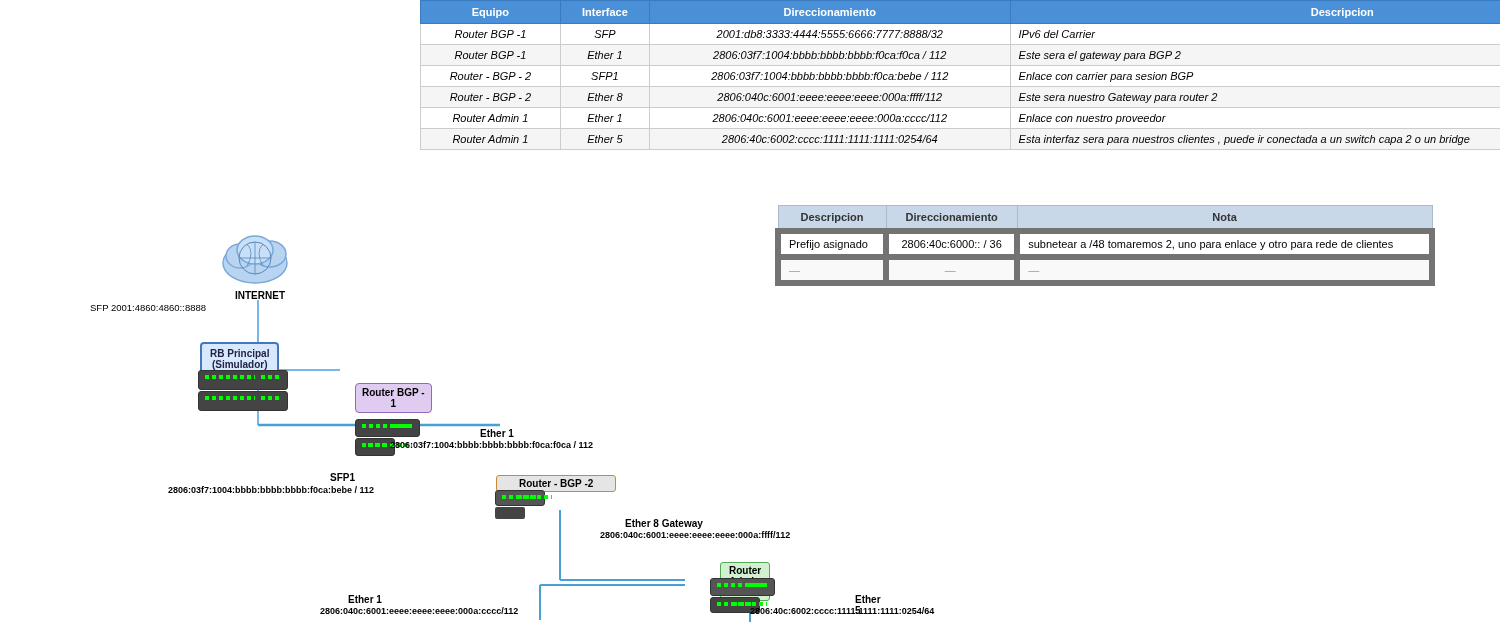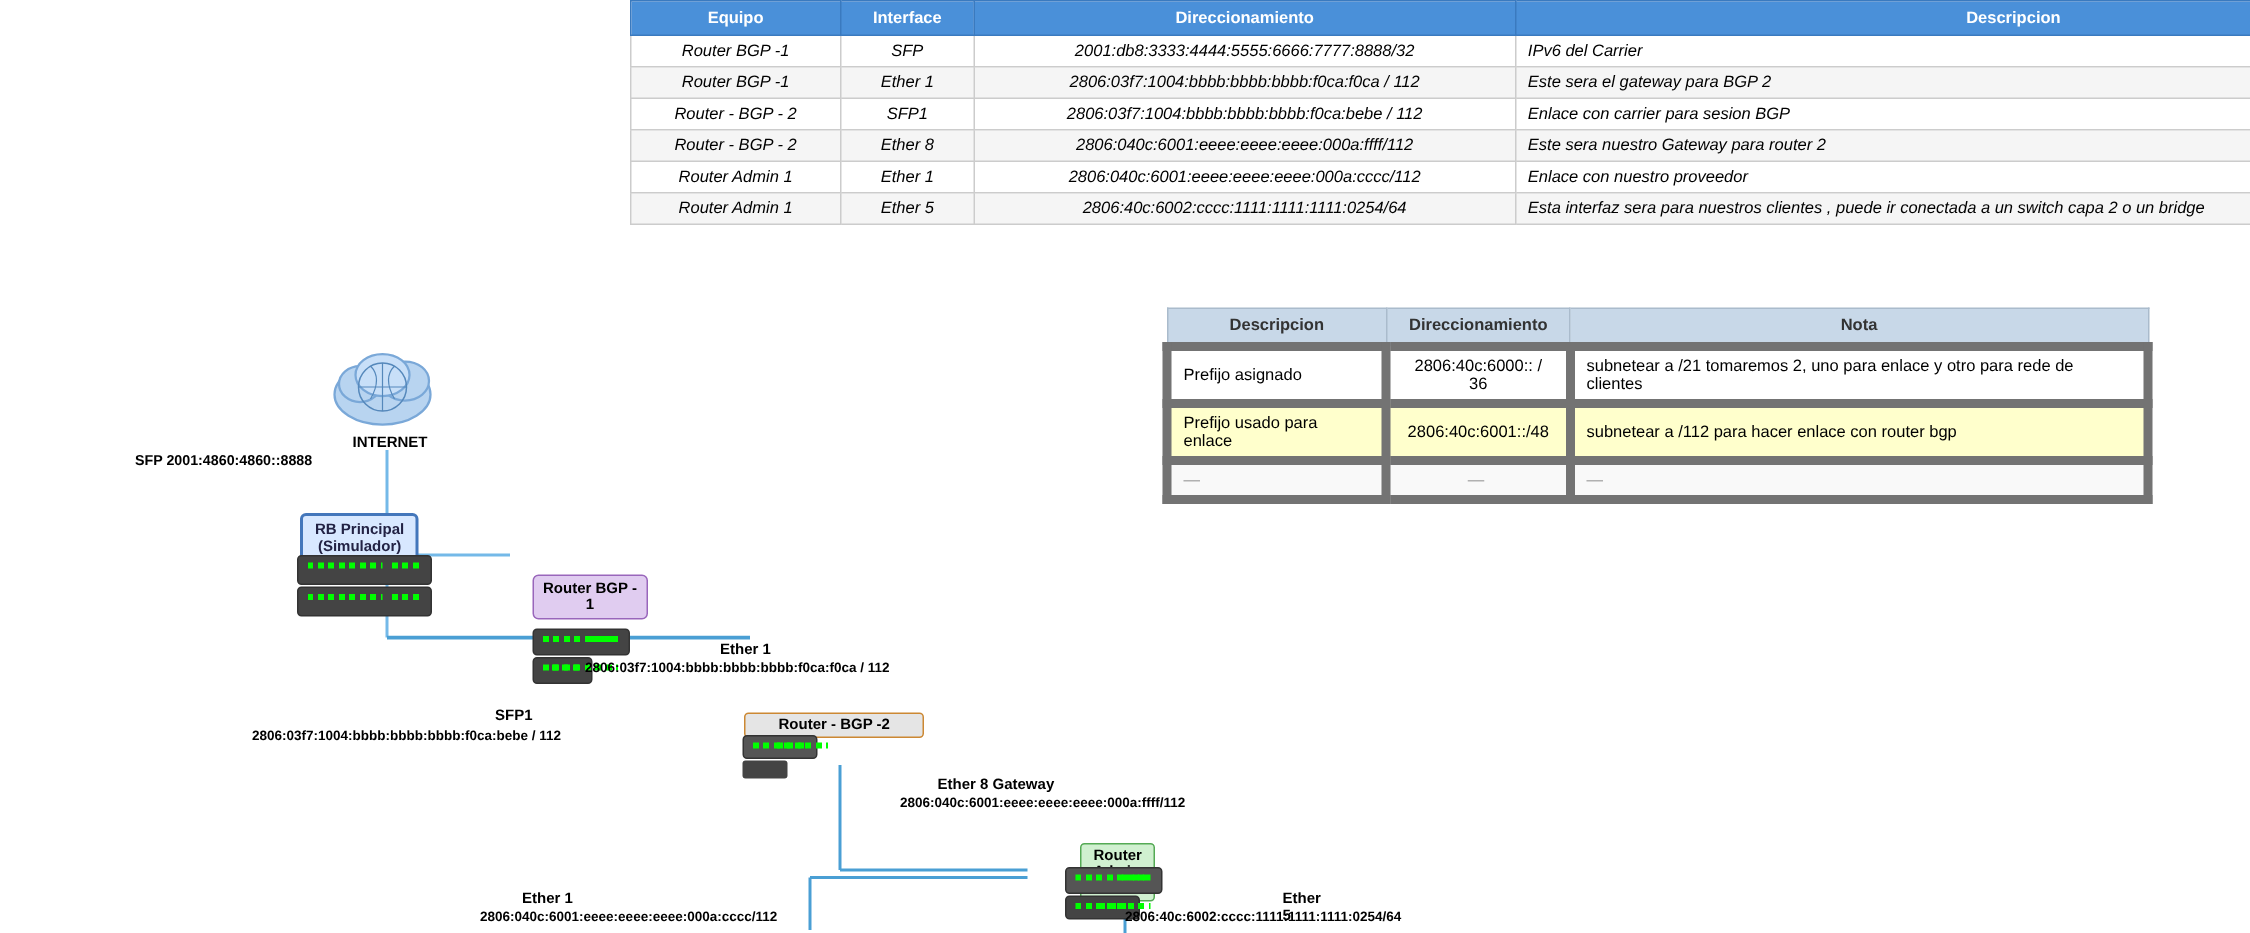--- a/index.html
+++ b/index.html
@@ -215,26 +215,21 @@
       <tr>
         <th>Descripcion</th>
         <th>Direccionamiento</th>
         <th>Nota</th>
       </tr>
     </thead>
     <tbody id="bottom-table-body">
     <tr>
           <td style="text-align: left;">Prefijo asignado</td>
           <td>2806:40c:6000:: / 36</td>
-          <td style="text-align: left;">subnetear a /21  tomaremos 2, uno para enlace y otro para rede de clientes</td>
-        </tr>
-        <tr class="yellow-row">
-          <td style="text-align: left;">Prefijo usado para enlace</td>
-          <td>2806:40c:6001::/48</td>
-          <td style="text-align: left;">subnetear a /112 para hacer enlace con router bgp</td>
+          <td style="text-align: left;">subnetear a /48  tomaremos 2, uno para enlace y otro para rede de clientes</td>
         </tr>
         <tr class="dots-row">
           <td style="text-align: left;">—</td>
           <td>—</td>
           <td style="text-align: left;">—</td>
         </tr>
       </tbody>
   </table>
 </div>
 
@@ -273,21 +268,21 @@
       <ellipse cx="40" cy="22" rx="18" ry="14" fill="#c8dff8" stroke="#7aa8d8" stroke-width="1.5"></ellipse>
 
       <ellipse cx="40" cy="30" rx="16" ry="16" fill="none" stroke="#5588bb" stroke-width="1"></ellipse>
       <line x1="24" y1="30" x2="56" y2="30" stroke="#5588bb" stroke-width="0.8"></line>
       <line x1="40" y1="14" x2="40" y2="46" stroke="#5588bb" stroke-width="0.8"></line>
       <path d="M32,16 Q40,24 32,38" fill="none" stroke="#5588bb" stroke-width="0.8"></path>
       <path d="M48,16 Q40,24 48,38" fill="none" stroke="#5588bb" stroke-width="0.8"></path>
     </svg>
   </div>
   <div style="position:absolute; top:160px; left:220px; font-weight:bold; font-size:10px; text-align:center; width:80px;">INTERNET</div>
-  <div style="position:absolute; top:172px; left:90px; font-weight:bold; font-size:9.5px; text-align:center;">SFP 2001:4860:4860::8888</div>
+  <div style="position:absolute; top:172px; left:90px; font-weight:normal; font-size:9.5px; text-align:center;">SFP 2001:4860:4860::8888</div>
 
   <div class="rb-principal">
     <div>RB Principal</div>
     <div>(Simulador)</div>
   </div>
 
   <div style="position:absolute; top:240px; left:198px;">
     <div class="router-icon" style="background:#444; width:90px; height:20px;"></div>
     <div class="router-icon" style="background:#444; width:90px; height:20px; margin-top:1px;"></div>
   </div>

